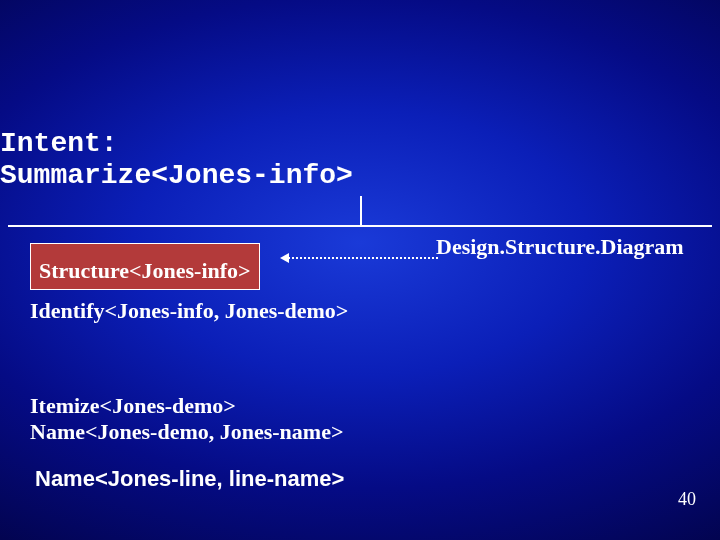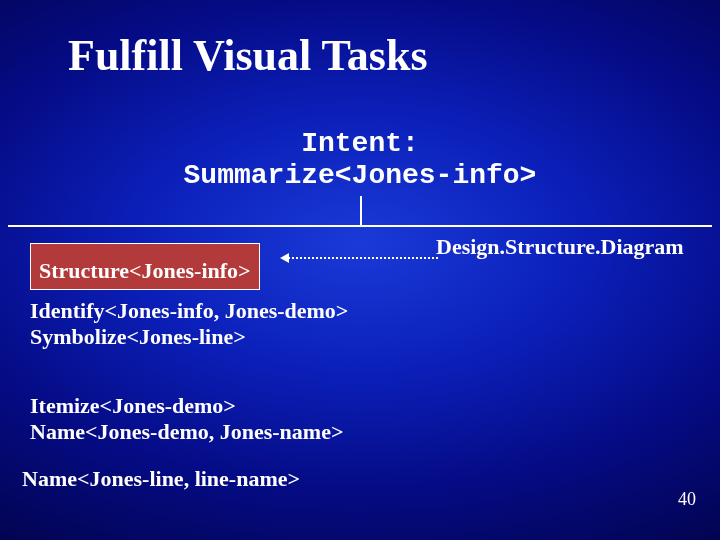--- a/index.html
+++ b/index.html
@@ -23,21 +23,20 @@
     left: 68px;
     font-size: 44px;
     font-weight: bold;
     color: #fff;
   }
   .intent {
     position: absolute;
     top: 128px;
     left: 0;
     width: 720px;
-    text-align: center;
     font-family: "Courier New", Courier, monospace;
     font-weight: bold;
     font-size: 28px;
     line-height: 1.15;
     color: #fff;
   }
   .vline {
     position: absolute;
     left: 360px;
     top: 196px;
@@ -111,62 +110,60 @@
     left: 30px;
     font-family: "Times New Roman", Times, serif;
     font-weight: bold;
     font-size: 22px;
     line-height: 1.2;
     color: #fff;
   }
   .block3 {
     position: absolute;
     top: 466px;
-    left: 22px;
-    font-family: Liberation Serif, serif;
+    left: 35px;
+    font-family: Liberation Sans, sans-serif;
     font-weight: bold;
     font-size: 22px;
     line-height: 1.2;
     color: #fff;
   }
   .pagenum {
     position: absolute;
     bottom: 30px;
     right: 24px;
     font-family: "Times New Roman", Times, serif;
     font-size: 18px;
     color: #fff;
   }
 </style>
 </head>
 <body>
 
 <div class="slide">
 
-  <div class="title">Fulfill Visual Tasks</div>
 
   <div class="intent">
     <div>Intent:</div>
     <div>Summarize&lt;Jones-info&gt;</div>
   </div>
 
   <div class="vline"></div>
   <div class="hline"></div>
 
   <div class="structure-box">Structure&lt;Jones-info&gt;</div>
 
   <div class="dotted-arrow"></div>
 
   <div class="design-text">
     <div>Design.Structure.Diagram</div>
   </div>
 
   <div class="block1">
     <div>Identify&lt;Jones-info, Jones-demo&gt;</div>
-    <div>Symbolize&lt;Jones-line&gt;</div>
   </div>
 
   <div class="block2">
     <div>Itemize&lt;Jones-demo&gt;</div>
     <div>Name&lt;Jones-demo, Jones-name&gt;</div>
   </div>
 
   <div class="block3">
     <div>Name&lt;Jones-line, line-name&gt;</div>
   </div>

